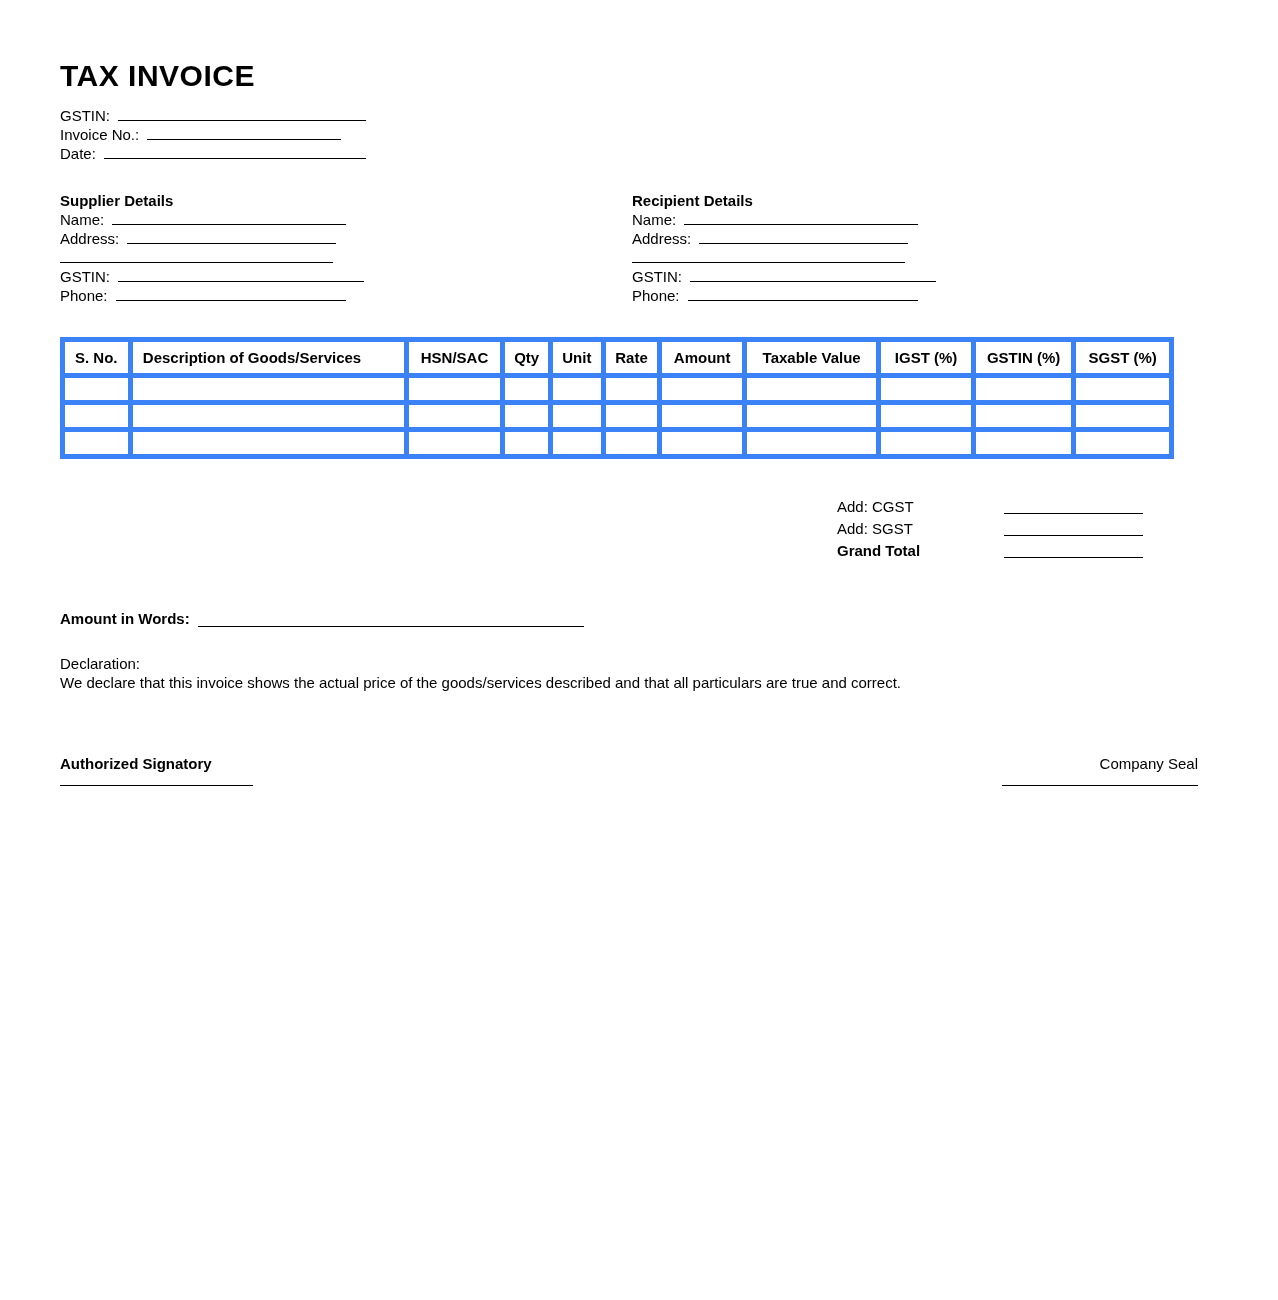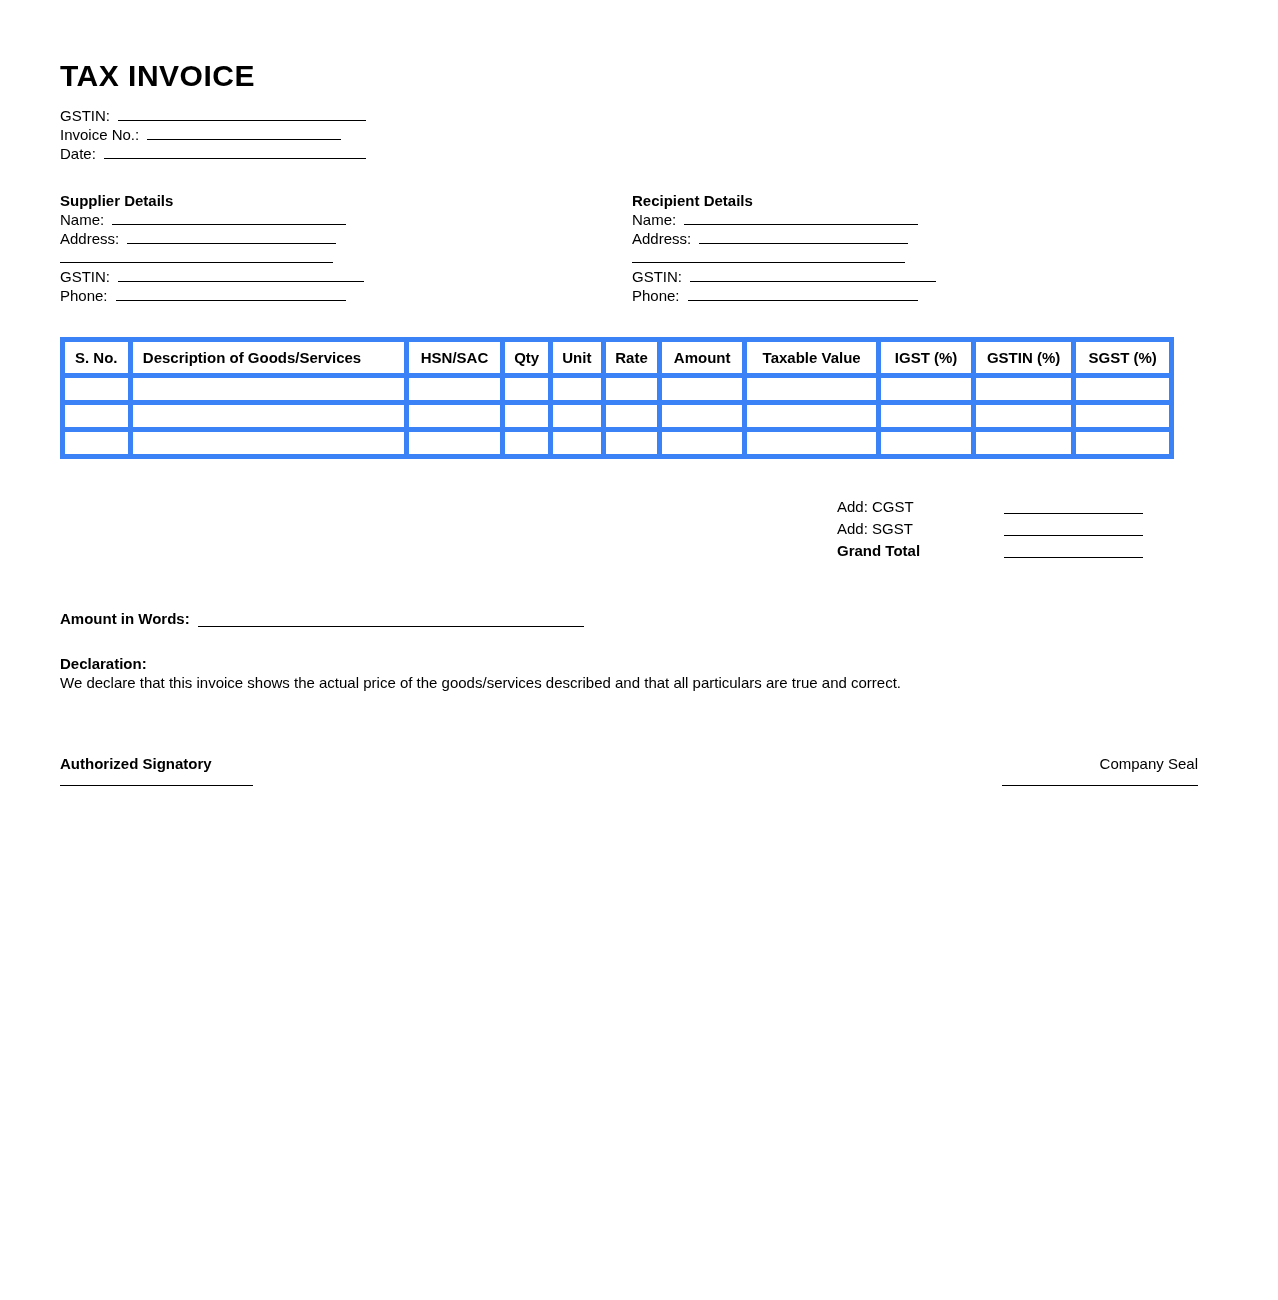--- a/index.html
+++ b/index.html
@@ -53,21 +53,21 @@
   .totals .trow { display:flex; align-items:flex-end; height:22px; }
   .totals .tlbl { width:167px; white-space:nowrap; }
   .totals .blank { flex:none; width:139px; margin-bottom:1px; }
   .totals .trow.grand .tlbl { font-weight:bold; }
 
   .amount-words { margin-top:48px; display:flex; align-items:flex-end; height:20px; }
   .amount-words .lbl { font-weight:bold; margin-right:8px; white-space:nowrap; }
   .amount-words .blank { flex:none; width:386px; }
 
   .declaration { margin-top:28px; }
-  .decl-heading { font-weight:bold; height:19px; }
+  .decl-heading { font-weight:normal; height:19px; }
   .decl-text { height:19px; }
 
   .signature-row { margin-top:62px; display:flex; justify-content:space-between; }
   .sig-left .sig-label { font-weight:bold; height:16px; }
   .sig-line { border-bottom:1.5px solid #000; margin-top:14px; }
   .sig-left .sig-line { width:193px; }
   .sig-right { text-align:right; }
   .sig-right .sig-label { height:16px; }
   .sig-right .sig-line { width:196px; }
 </style>

